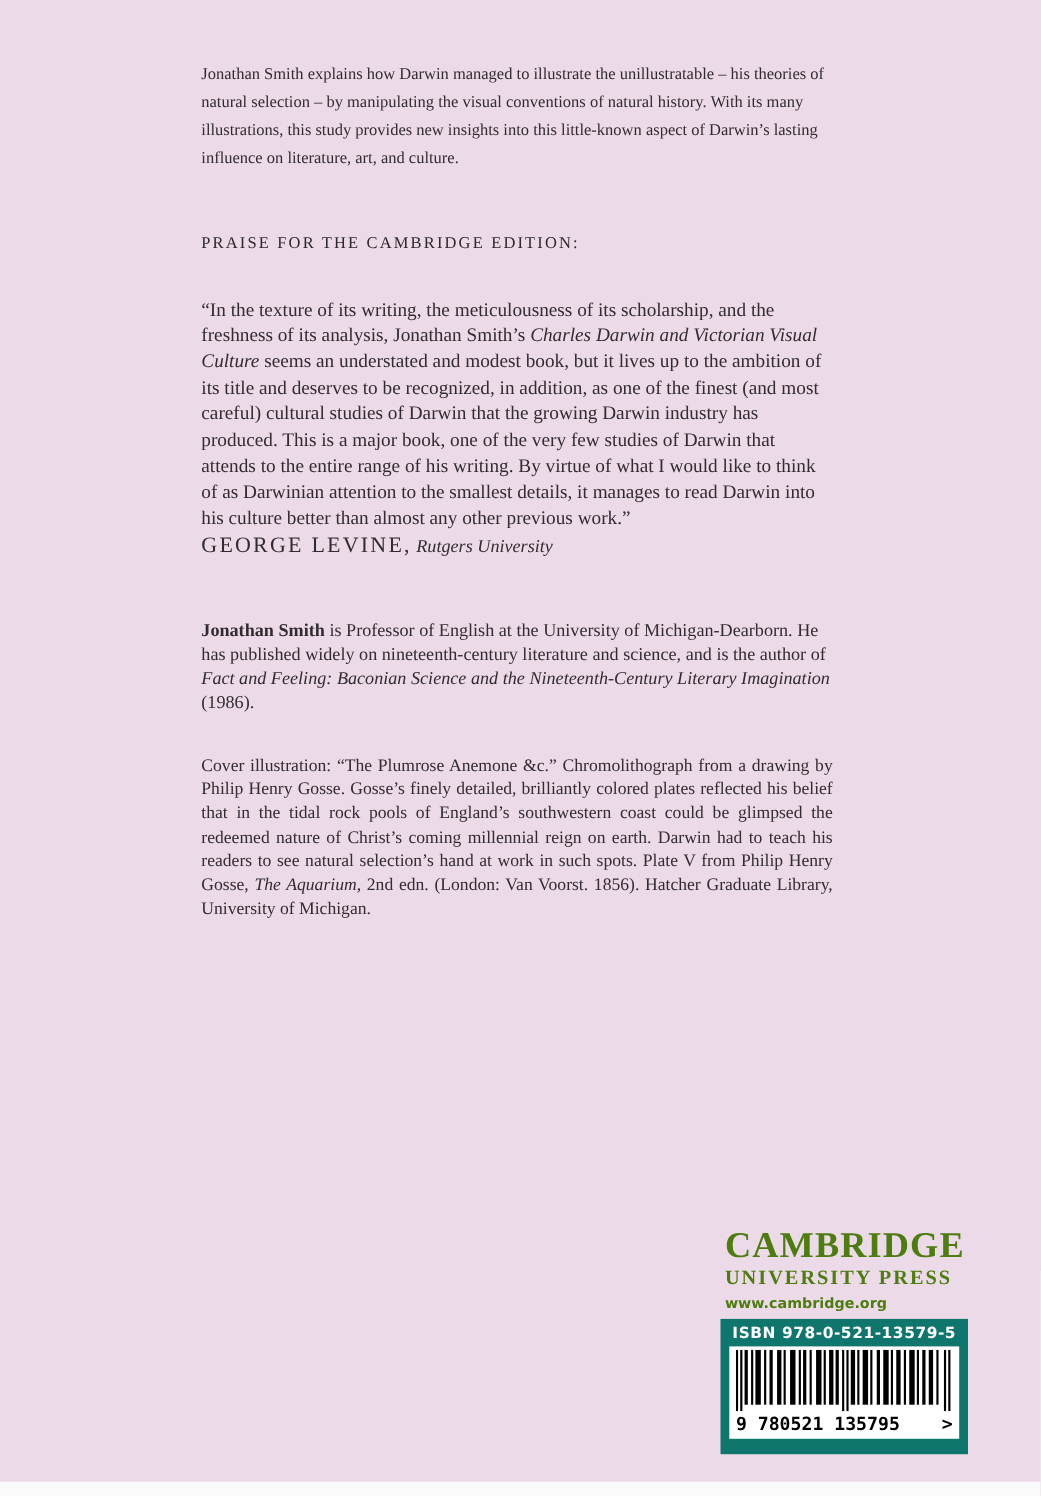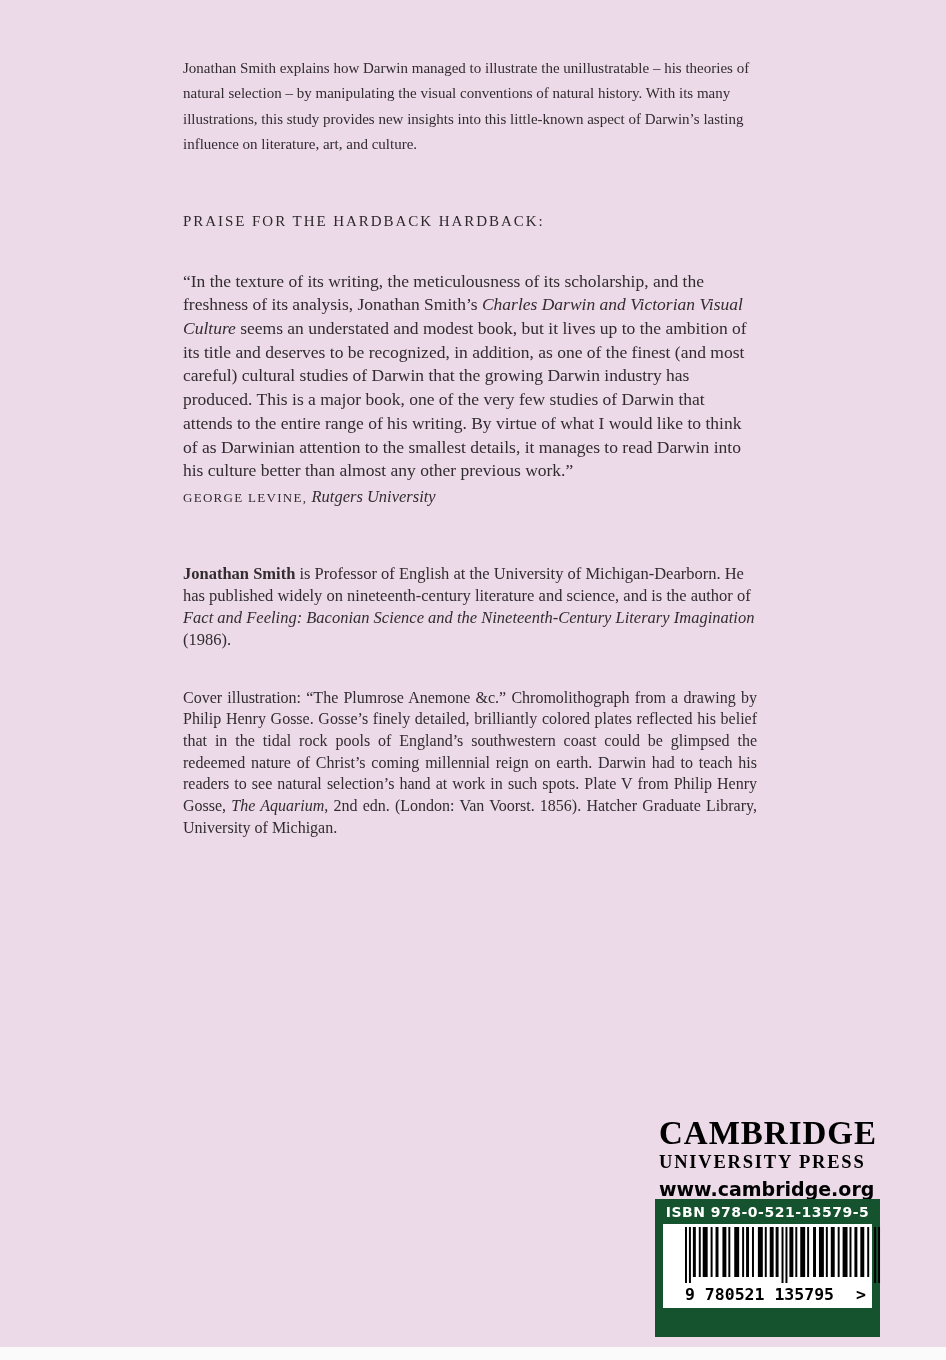--- a/index.html
+++ b/index.html
@@ -39,21 +39,21 @@
   .quote-1 { margin-top: 33px; }
   .quote-2 { margin-top: 40px; }
 
   .source {
     font-style: italic;
     font-size: 16.5px;
     margin-top: 2px;
   }
 
   .attribution { margin-top: 2px; font-size: 16.5px; }
-  .attr-name { letter-spacing: 0.1em; font-size: 13px; }
+  .attr-name { letter-spacing: 0.1em; font-size: 20px; }
 
   .italic { font-style: italic; }
   .bold { font-weight: bold; }
 
   .bio {
     margin-top: 53px;
     font-size: 16.5px;
     line-height: 22px;
   }
 
@@ -62,66 +62,66 @@
     font-size: 16px;
     line-height: 21.7px;
     text-align: justify;
   }
 
   .publisher {
     position: absolute;
     left: 659px;
     top: 1116px;
     width: 218px;
-    color: #000000;
+    color: #4d7c0f;
   }
   .pub-name {
     font-size: 33px;
     font-weight: bold;
     letter-spacing: 1px;
     line-height: 34px;
     white-space: nowrap;
   }
   .pub-sub {
     font-size: 18.5px;
     font-weight: bold;
     letter-spacing: 1.8px;
     margin-top: 2px;
     white-space: nowrap;
   }
   .pub-url {
     font-family: "DejaVu Sans", sans-serif;
-    font-size: 19px;
+    font-size: 13px;
     font-weight: bold;
     margin-top: 5px;
   }
 
   .isbn-block {
     position: absolute;
     left: 655px;
     top: 1199px;
     width: 225px;
-    height: 138px;
-    background: #14532d;
+    height: 123px;
+    background: #0f766e;
     padding: 5px 8px 7px 8px;
   }
   .isbn-label {
     color: #ffffff;
     font-family: "DejaVu Sans", sans-serif;
     font-weight: bold;
     font-size: 14px;
     letter-spacing: 0.5px;
     text-align: center;
     white-space: nowrap;
   }
   .barcode-box {
     margin-top: 4px;
     background: #ffffff;
     height: 84px;
-    padding: 3px 6px 2px 22px;
+    padding: 3px 6px 2px 6px;
   }
   .barcode-bars { display: block; width: 197px; height: 56px; }
   .barcode-digits {
     font-family: "DejaVu Sans Mono", monospace;
     font-size: 16.5px;
     font-weight: bold;
     color: #000;
     display: flex;
     justify-content: space-between;
     align-items: center;
@@ -140,21 +140,21 @@
 </style>
 </head>
 <body>
 
 <div class="page">
 
   <div class="content">
 
     <p class="intro">Jonathan Smith explains how Darwin managed to illustrate the unillustratable – his theories of natural selection – by manipulating the visual conventions of natural history. With its many illustrations, this study provides new insights into this little-known aspect of Darwin’s lasting influence on literature, art, and culture.</p>
 
-    <h2 class="praise-heading">PRAISE FOR THE HARDBACK HARDBACK:</h2>
+    <h2 class="praise-heading">PRAISE FOR THE CAMBRIDGE EDITION:</h2>
 
 
     <div class="quote quote-2">
       <p><span>“In the texture of its writing, the meticulousness of its scholarship, and the freshness of its analysis, Jonathan Smith’s </span><span class="italic">Charles Darwin and Victorian Visual Culture</span><span> seems an understated and modest book, but it lives up to the ambition of its title and deserves to be recognized, in addition, as one of the finest (and most careful) cultural studies of Darwin that the growing Darwin industry has produced. This is a major book, one of the very few studies of Darwin that attends to the entire range of his writing. By virtue of what I would like to think of as Darwinian attention to the smallest details, it manages to read Darwin into his culture better than almost any other previous work.”</span></p>
       <p class="attribution"><span class="attr-name">GEORGE LEVINE,</span> <span class="italic">Rutgers University</span></p>
     </div>
 
     <p class="bio"><span class="bold">Jonathan Smith</span><span> is Professor of English at the University of Michigan-Dearborn. He has published widely on nineteenth-century literature and science, and is the author of </span><span class="italic">Fact and Feeling: Baconian Science and the Nineteenth-Century Literary Imagination</span><span> (1986).</span></p>
 
     <p class="cover-note"><span>Cover illustration: “The Plumrose Anemone &amp;c.” Chromolithograph from a drawing by Philip Henry Gosse. Gosse’s finely detailed, brilliantly colored plates reflected his belief that in the tidal rock pools of England’s southwestern coast could be glimpsed the redeemed nature of Christ’s coming millennial reign on earth. Darwin had to teach his readers to see natural selection’s hand at work in such spots. Plate V from Philip Henry Gosse, </span><span class="italic">The Aquarium</span><span>, 2nd edn. (London: Van Voorst. 1856). Hatcher Graduate Library, University of Michigan.</span></p>

